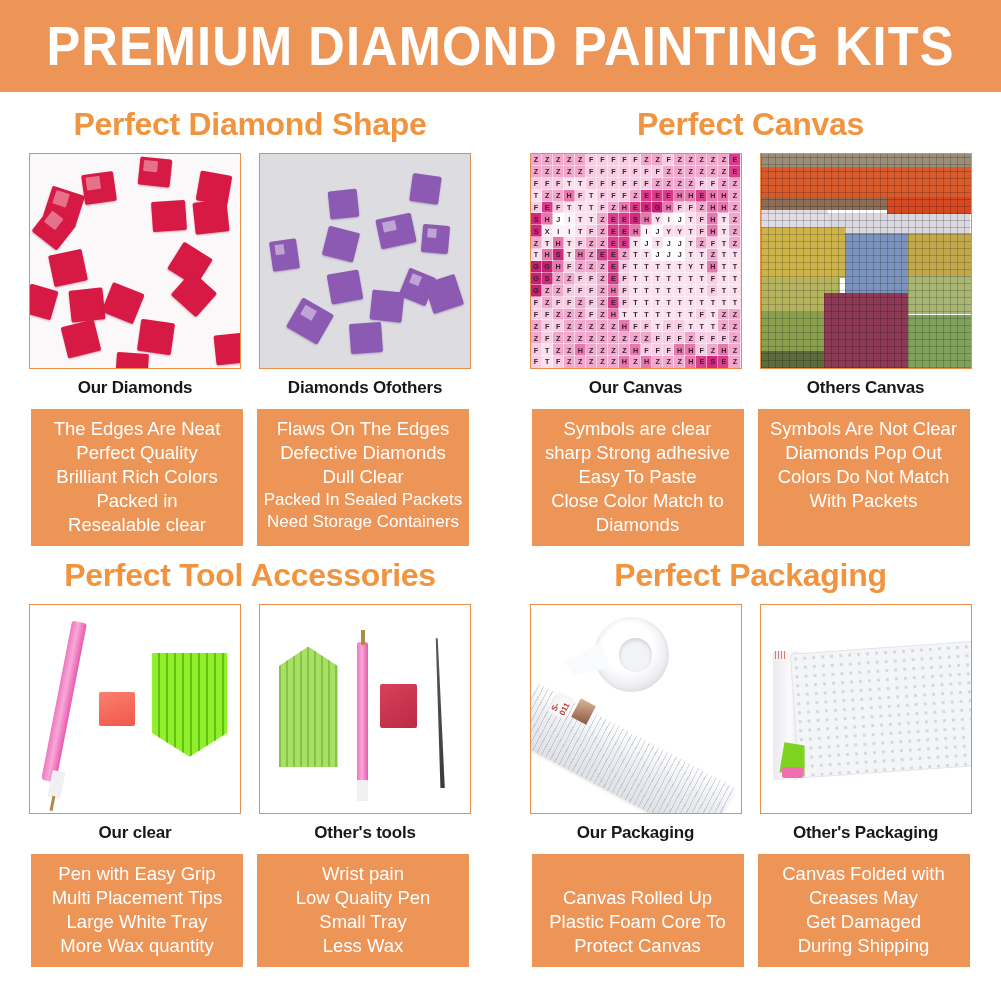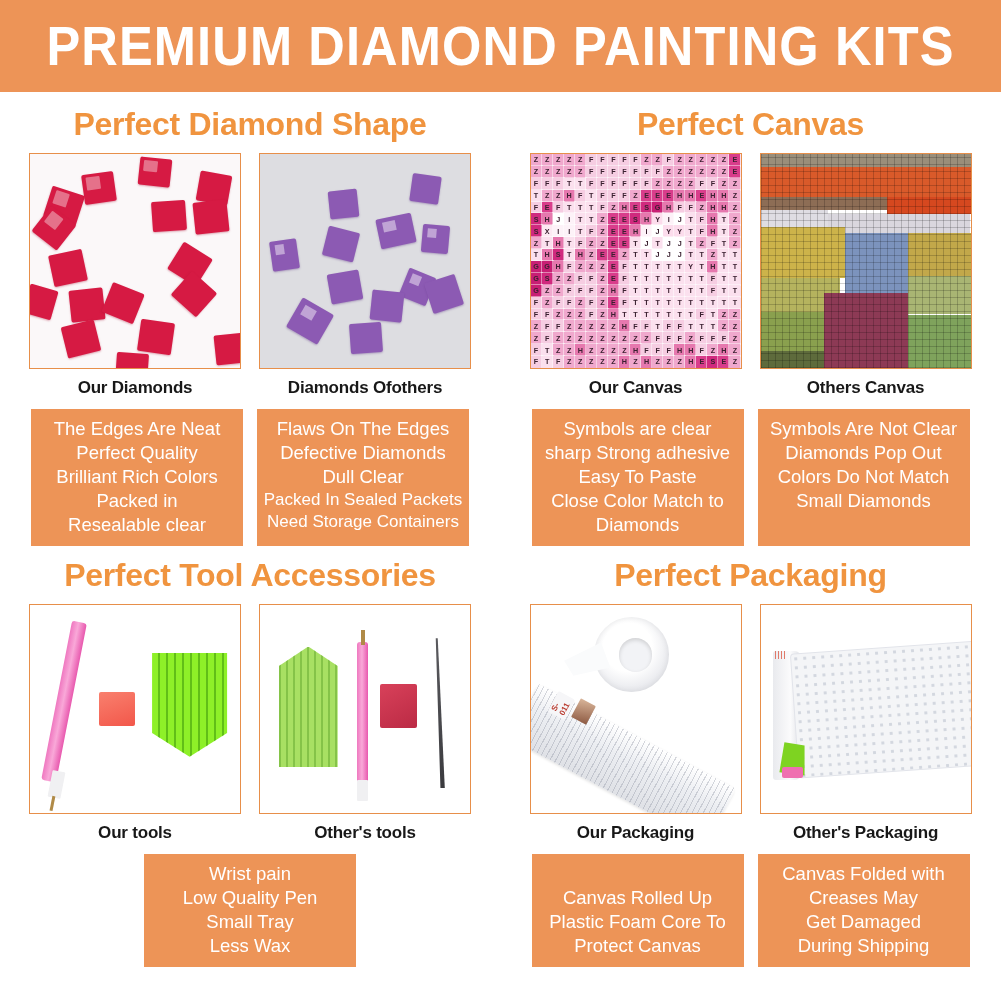--- a/index.html
+++ b/index.html
@@ -612,60 +612,66 @@
         <div>Symbols are clear</div>
         <div>sharp Strong adhesive</div>
         <div>Easy To Paste</div>
         <div>Close Color Match to</div>
         <div>Diamonds</div>
       </div>
       <div class="bullets">
         <div>Symbols Are Not Clear</div>
         <div>Diamonds Pop Out</div>
         <div>Colors Do Not Match</div>
-        <div>Small Diamonds</div>
+        <div>With Packets</div>
         <div style="visibility:hidden">&nbsp;</div>
       </div>
     </div>
   </div>
 
   <div class="quad bottom">
     <div class="sec-title">Perfect Tool Accessories</div>
     <div class="pair">
       <div class="card">
         <div class="thumb tool">
           <div class="art" style="background:#ffffff">
             <div class="pen" style="left:20%;top:8%;width:7%;height:78%;transform:rotate(11deg);transform-origin:top center"></div>
             <div class="pen-tip" style="left:9.5%;top:80%;width:6%;height:13%;transform:rotate(11deg)"></div>
             <div class="pen-metal" style="left:10%;top:92%;width:1.6%;height:7%;transform:rotate(11deg)"></div>
             <div class="wax" style="left:33%;top:42%;width:17%;height:16%;background:linear-gradient(160deg,#f9806e,#f2574a)"></div>
             <div class="tray" style="left:57%;top:21%;width:38%;height:52%;clip-path:polygon(3% 4%,97% 4%,97% 78%,50% 100%,3% 78%)">
               <div class="tray-lines"></div>
             </div>
           </div>
         </div>
-        <div class="cap">Our tools</div>
+        <div class="cap">Our clear</div>
       </div>
       <div class="card">
         <div class="thumb tool">
           <div class="art" style="background:#ffffff">
             <div class="tray" style="left:9%;top:20%;width:28%;height:58%;background:#a8e063;clip-path:polygon(50% 0%,100% 16%,100% 100%,0 100%,0 16%)">
               <div class="tray-lines" style="background-image:repeating-linear-gradient(90deg, rgba(90,160,40,.45) 0 2px, transparent 2px 7px)"></div>
             </div>
             <div class="pen" style="left:46%;top:18%;width:5.5%;height:68%"></div>
             <div class="pen-tip" style="left:46%;top:84%;width:5.5%;height:10%"></div>
             <div class="pen-metal" style="left:48%;top:12%;width:1.8%;height:7%"></div>
             <div class="wax" style="left:57%;top:38%;width:18%;height:21%;background:linear-gradient(150deg,#d8415a,#bb2a44)"></div>
             <div class="tweezer" style="left:80%;top:16%;width:8%;height:72%;background:linear-gradient(180deg,#5a5a5e,#3a3a3e);clip-path:polygon(46% 0%,58% 0%,100% 100%,74% 100%)"></div>
           </div>
         </div>
         <div class="cap">Other's tools</div>
       </div>
     </div>
     <div class="bullets-row">
+      <div class="bullets">
+        <div>Pen with Easy Grip</div>
+        <div>Multi Placement Tips</div>
+        <div>Large White Tray</div>
+        <div>More Wax quantity</div>
+      </div>
       <div class="bullets">
         <div>Wrist pain</div>
         <div>Low Quality Pen</div>
         <div>Small Tray</div>
         <div>Less Wax</div>
       </div>
     </div>
   </div>
 
   <div class="quad bottom">

